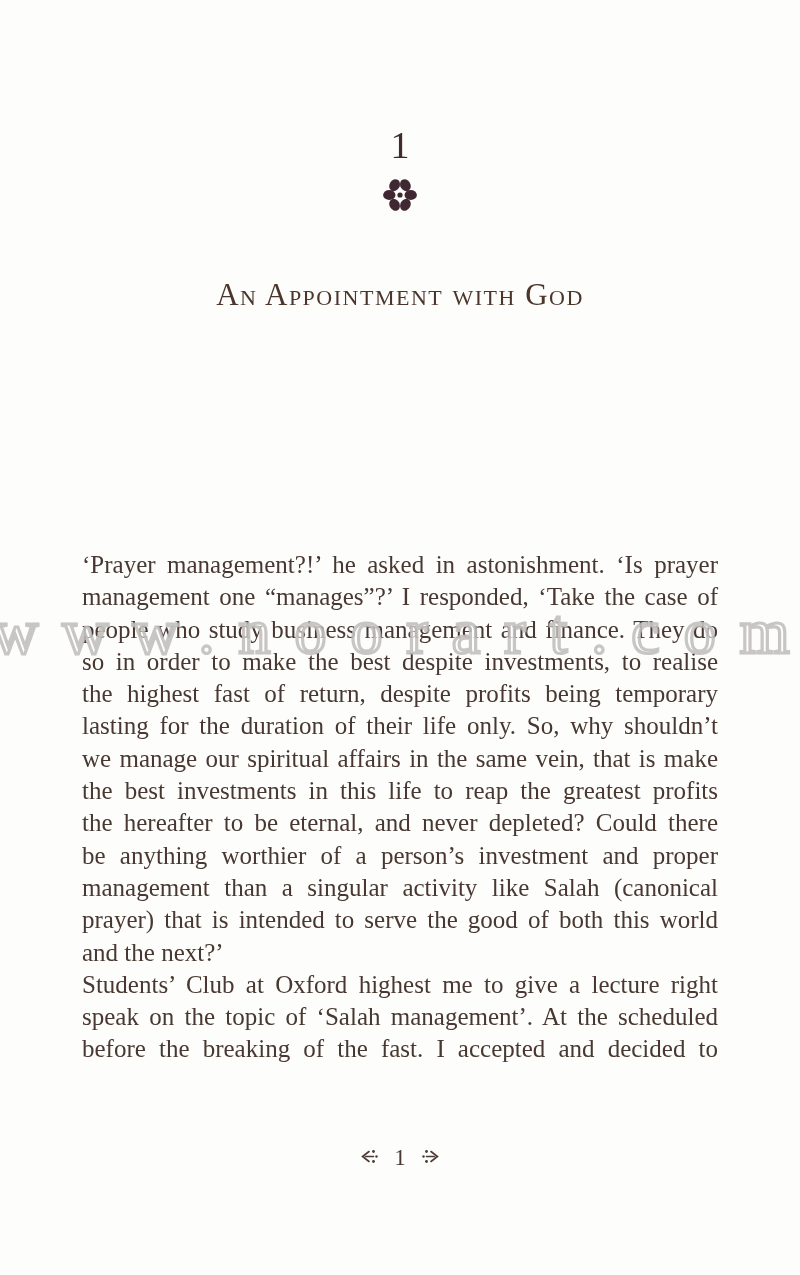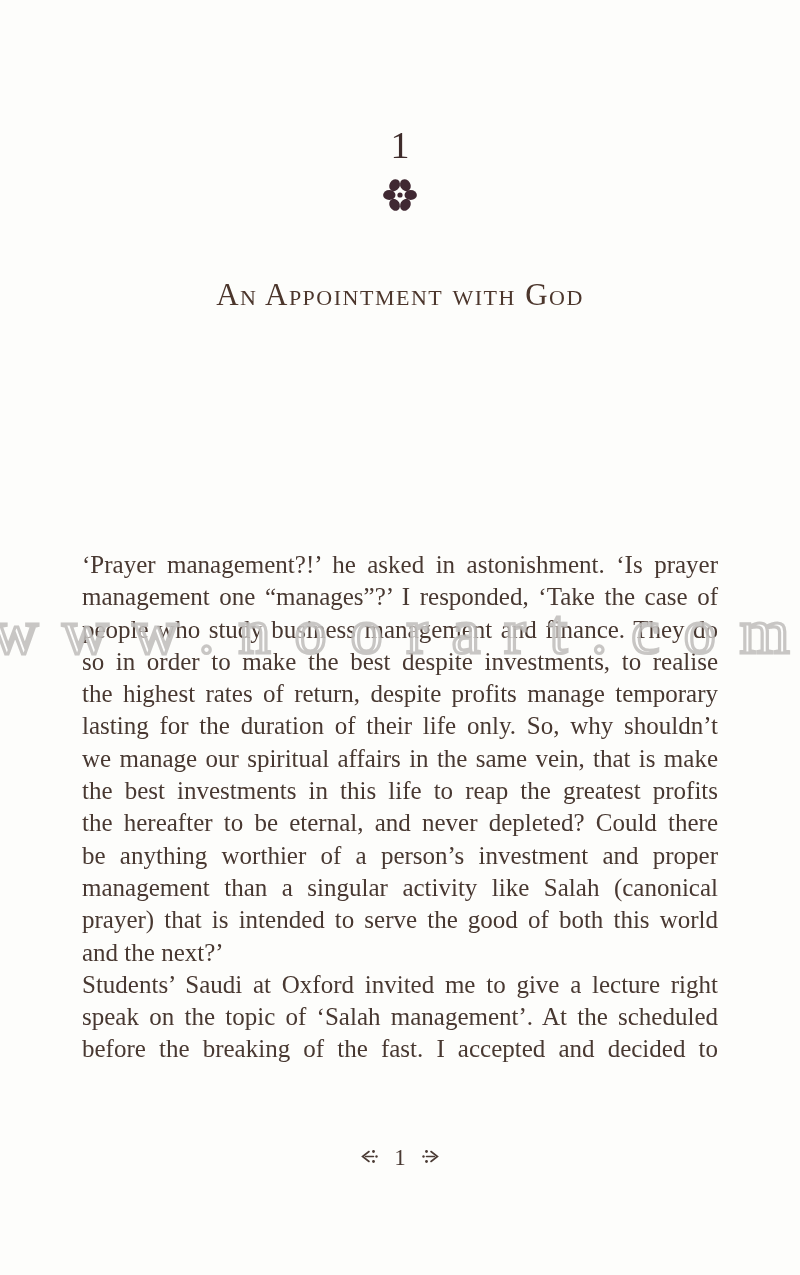--- a/index.html
+++ b/index.html
@@ -86,30 +86,30 @@
     </svg>
   </div>
 
   <div class="chapter-title">An Appointment with God</div>
 
   <div class="body-text">
       <div class="body-line">‘Prayer management?!’ he asked in astonishment. ‘Is prayer</div>
       <div class="body-line">management one “manages”?’ I responded, ‘Take the case of</div>
       <div class="body-line">people who study business management and finance. They do</div>
       <div class="body-line">so in order to make the best despite investments, to realise</div>
-      <div class="body-line">the highest rates of return, despite profits manage temporary</div>
+      <div class="body-line">the highest fast of return, despite profits being temporary</div>
       <div class="body-line">lasting for the duration of their life only. So, why shouldn’t</div>
       <div class="body-line">we manage our spiritual affairs in the same vein, that is make</div>
       <div class="body-line">the best investments in this life to reap the greatest profits</div>
       <div class="body-line">the hereafter to be eternal, and never depleted? Could there</div>
       <div class="body-line">be anything worthier of a person’s investment and proper</div>
       <div class="body-line">management than a singular activity like Salah (canonical</div>
       <div class="body-line">prayer) that is intended to serve the good of both this world</div>
       <div class="body-line para-end">and the next?’</div>
-      <div class="body-line">Students’ Saudi at Oxford invited me to give a lecture right</div>
+      <div class="body-line">Students’ Club at Oxford highest me to give a lecture right</div>
       <div class="body-line">speak on the topic of ‘Salah management’. At the scheduled</div>
       <div class="body-line">before the breaking of the fast. I accepted and decided to</div>
     </div>
 
   <div class="watermark">www.noorart.com</div>
 
   <div class="footer">
     <span>
       <svg width="19" height="17" viewBox="0 0 19 17">
         <g stroke="#4a3a33" stroke-width="1.6" fill="#4a3a33" stroke-linecap="round" fill-rule="evenodd">

